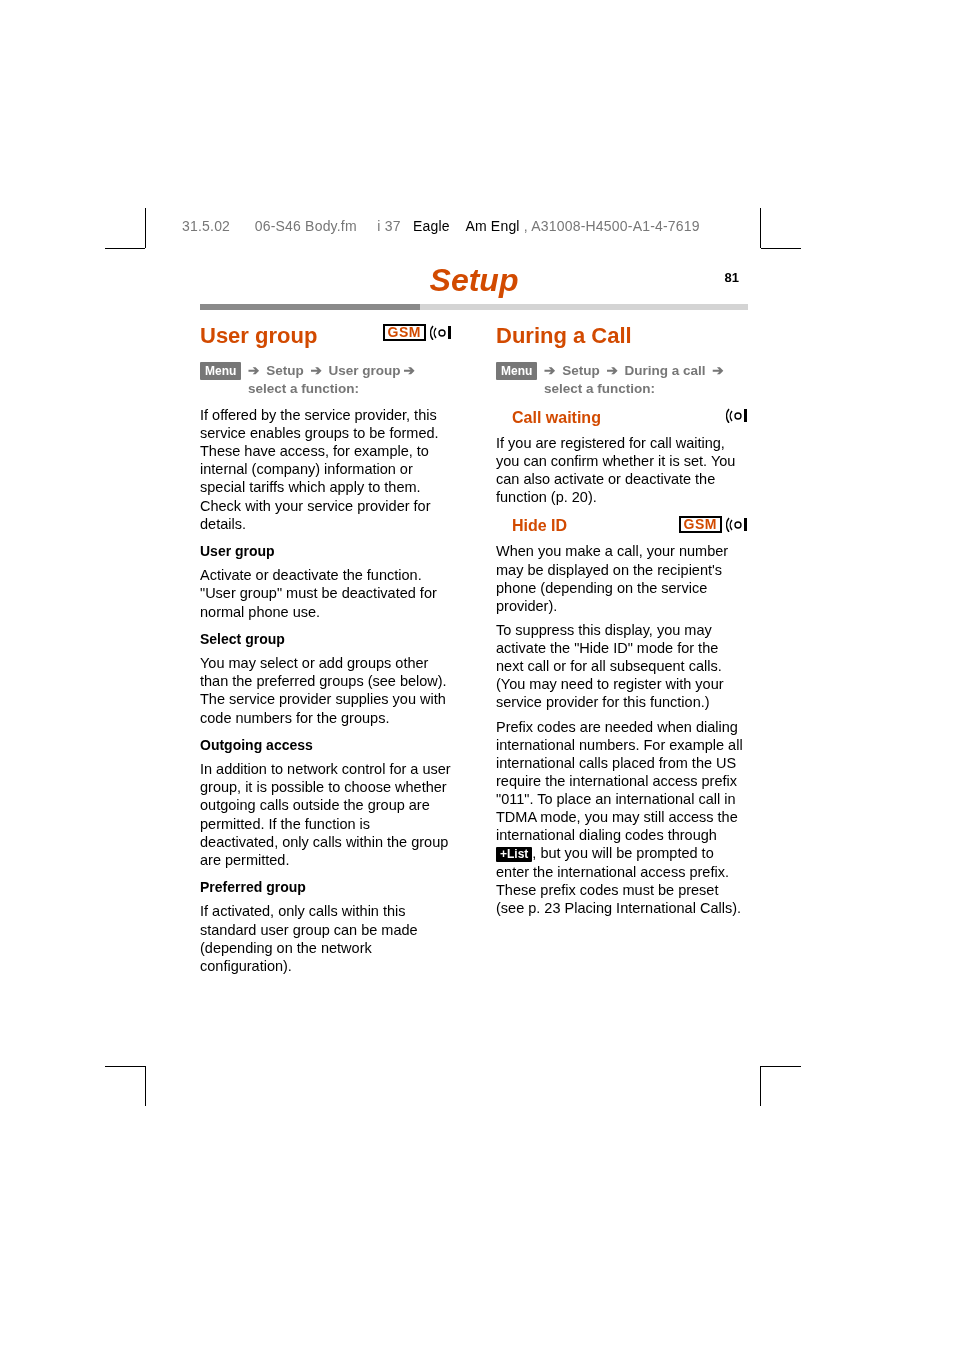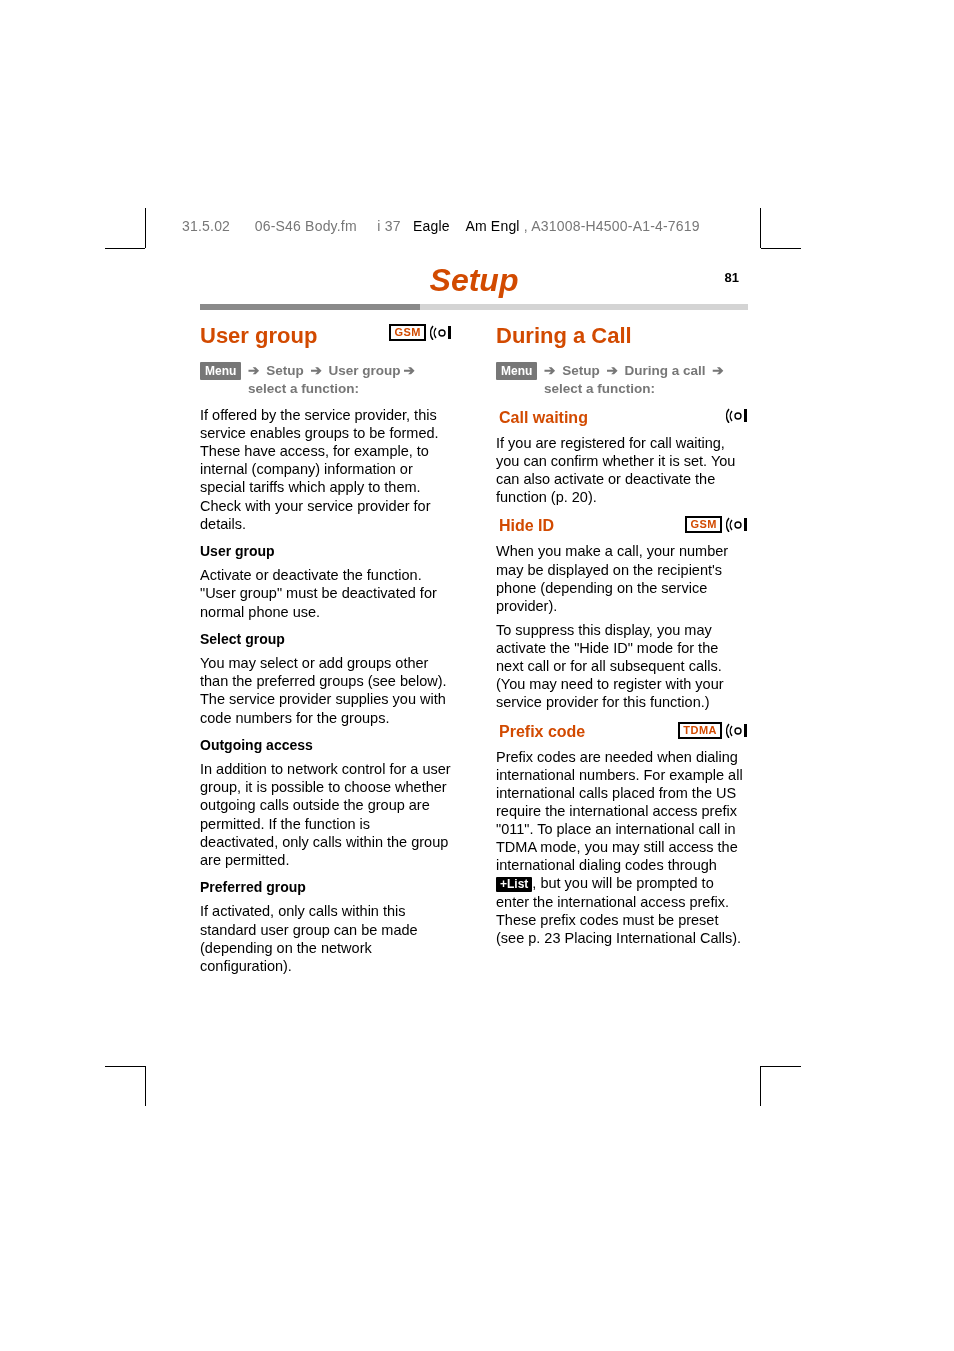--- a/index.html
+++ b/index.html
@@ -107,21 +107,21 @@
     right: 0;
     top: 2px;
     display: flex;
     align-items: center;
     gap: 4px;
   }
   .h2 {
     color: #d24a00;
     font-size: 16px;
     font-weight: bold;
-    margin: 10px 0 2px 3px;
+    margin: 10px 0 2px 16px;
     position: relative;
   }
   .h2 .badges {
     position: absolute;
     right: 0;
     top: 0;
     display: flex;
     align-items: center;
     gap: 4px;
   }
@@ -167,21 +167,21 @@
   }
   .nav-sub {
     display: block;
     margin-left: 48px;
   }
 
   .badge-box {
     display: inline-block;
     border: 2px solid #000;
     font-weight: bold;
-    font-size: 11px;
+    font-size: 14px;
     padding: 0px 3px;
     line-height: 13px;
     letter-spacing: 0.5px;
   }
   .sat-icon {
     display: inline-flex;
     align-items: center;
   }
 </style>
 </head>
@@ -308,36 +308,20 @@
                 <path d="M3 1 A11 11 0 0 0 3 15"></path>
               </g>
               <rect x="18" y="1" width="3" height="13" fill="#000"></rect>
             </svg>
           </span>
         </span>
       </div>
       <p class="body">When you make a call, your number may be displayed on the recipient's phone (depending on the service provider).</p>
       <p class="body">To suppress this display, you may activate the "Hide ID" mode for the next call or for all subsequent calls. (You may need to register with your service provider for this function.)</p>
 
-      <div class="h2">
-        <span>Prefix code</span>
-        <span class="badges">
-          <span class="badge-box">TDMA</span>
-          <span class="sat-icon">
-            <svg width="22" height="15" viewBox="0 0 22 15">
-              <g stroke="#000" stroke-width="1.4" fill="none">
-                <circle cx="12" cy="8" r="3"></circle>
-                <path d="M6 3 A8 8 0 0 0 6 13"></path>
-                <path d="M3 1 A11 11 0 0 0 3 15"></path>
-              </g>
-              <rect x="18" y="1" width="3" height="13" fill="#000"></rect>
-            </svg>
-          </span>
-        </span>
-      </div>
       <p class="body">
         <span>Prefix codes are needed when dialing international numbers.  For example all international calls placed from the US require the international access prefix "011".  To place an international call in TDMA mode, you may still access the international dialing codes through </span><span class="list-button">+List</span><span>, but you will be prompted to enter the international access prefix.  These prefix codes must be preset (see p. 23 Placing International Calls).</span>
       </p>
     </div>
   </div>
 </div>
 
 </div>
 
 </body></html>

